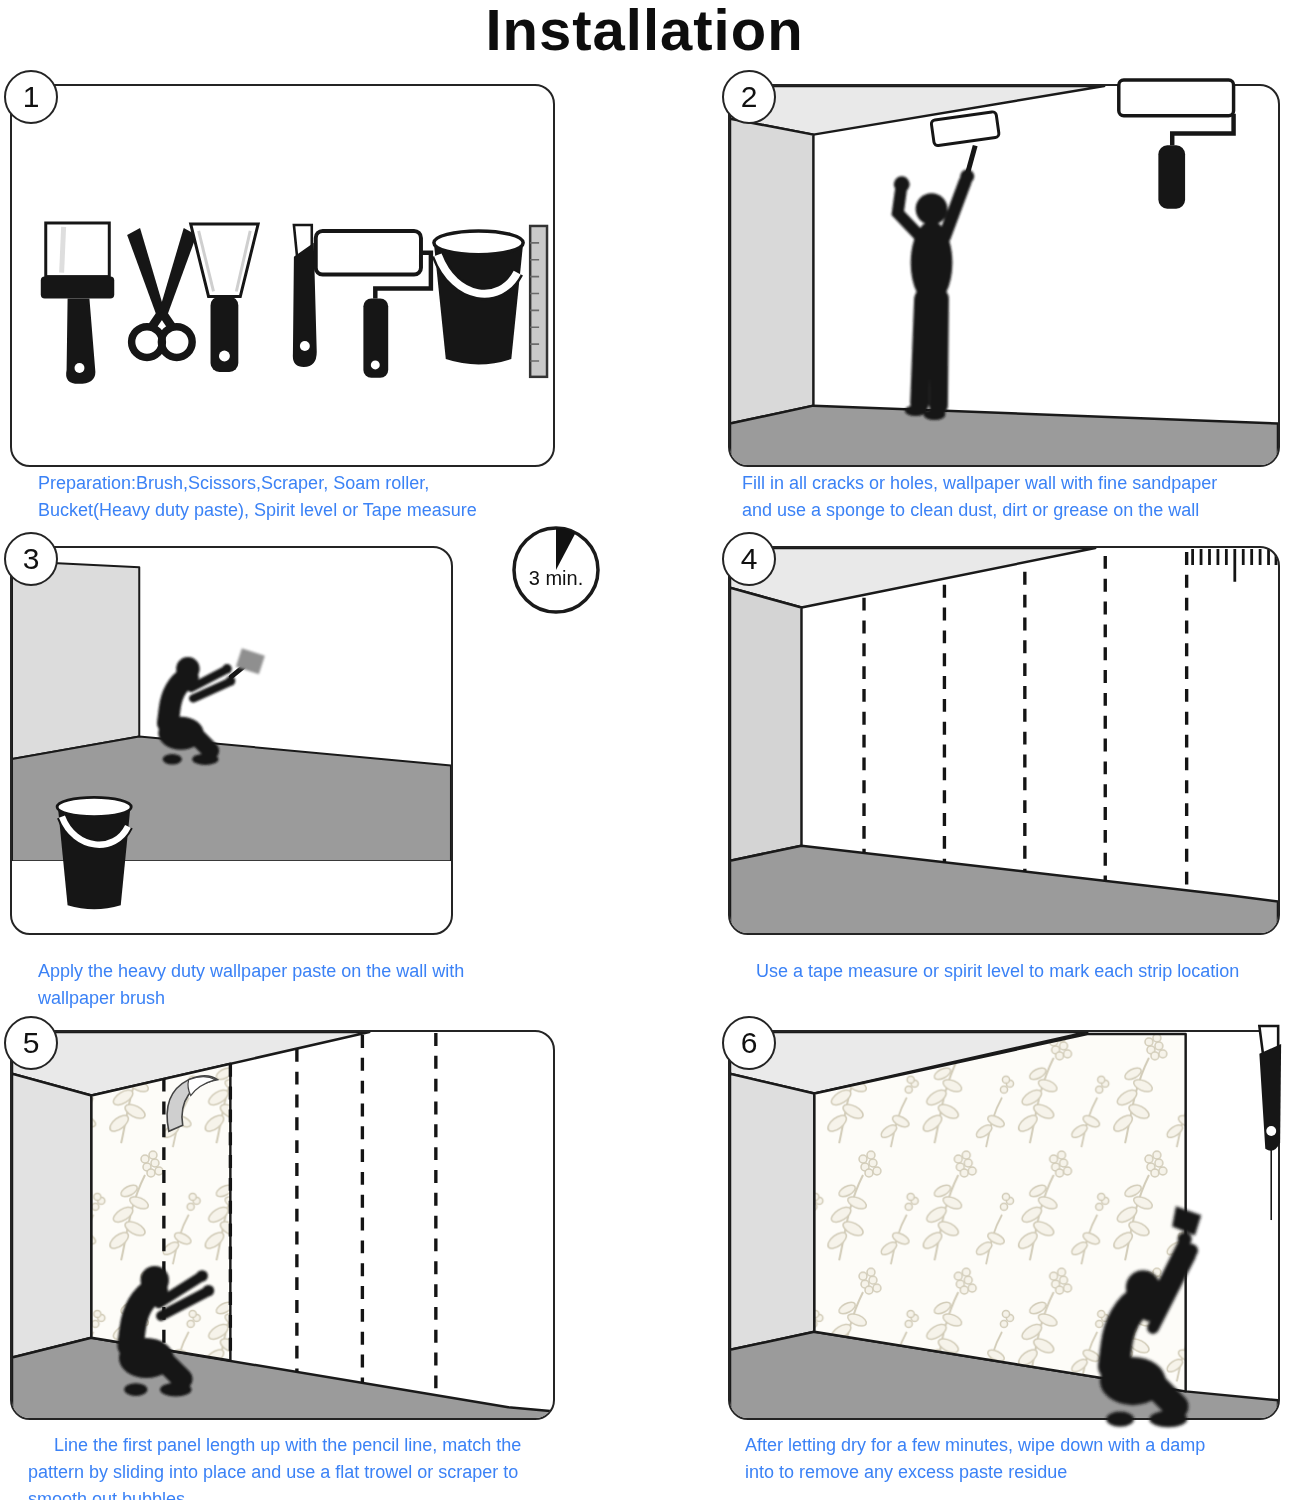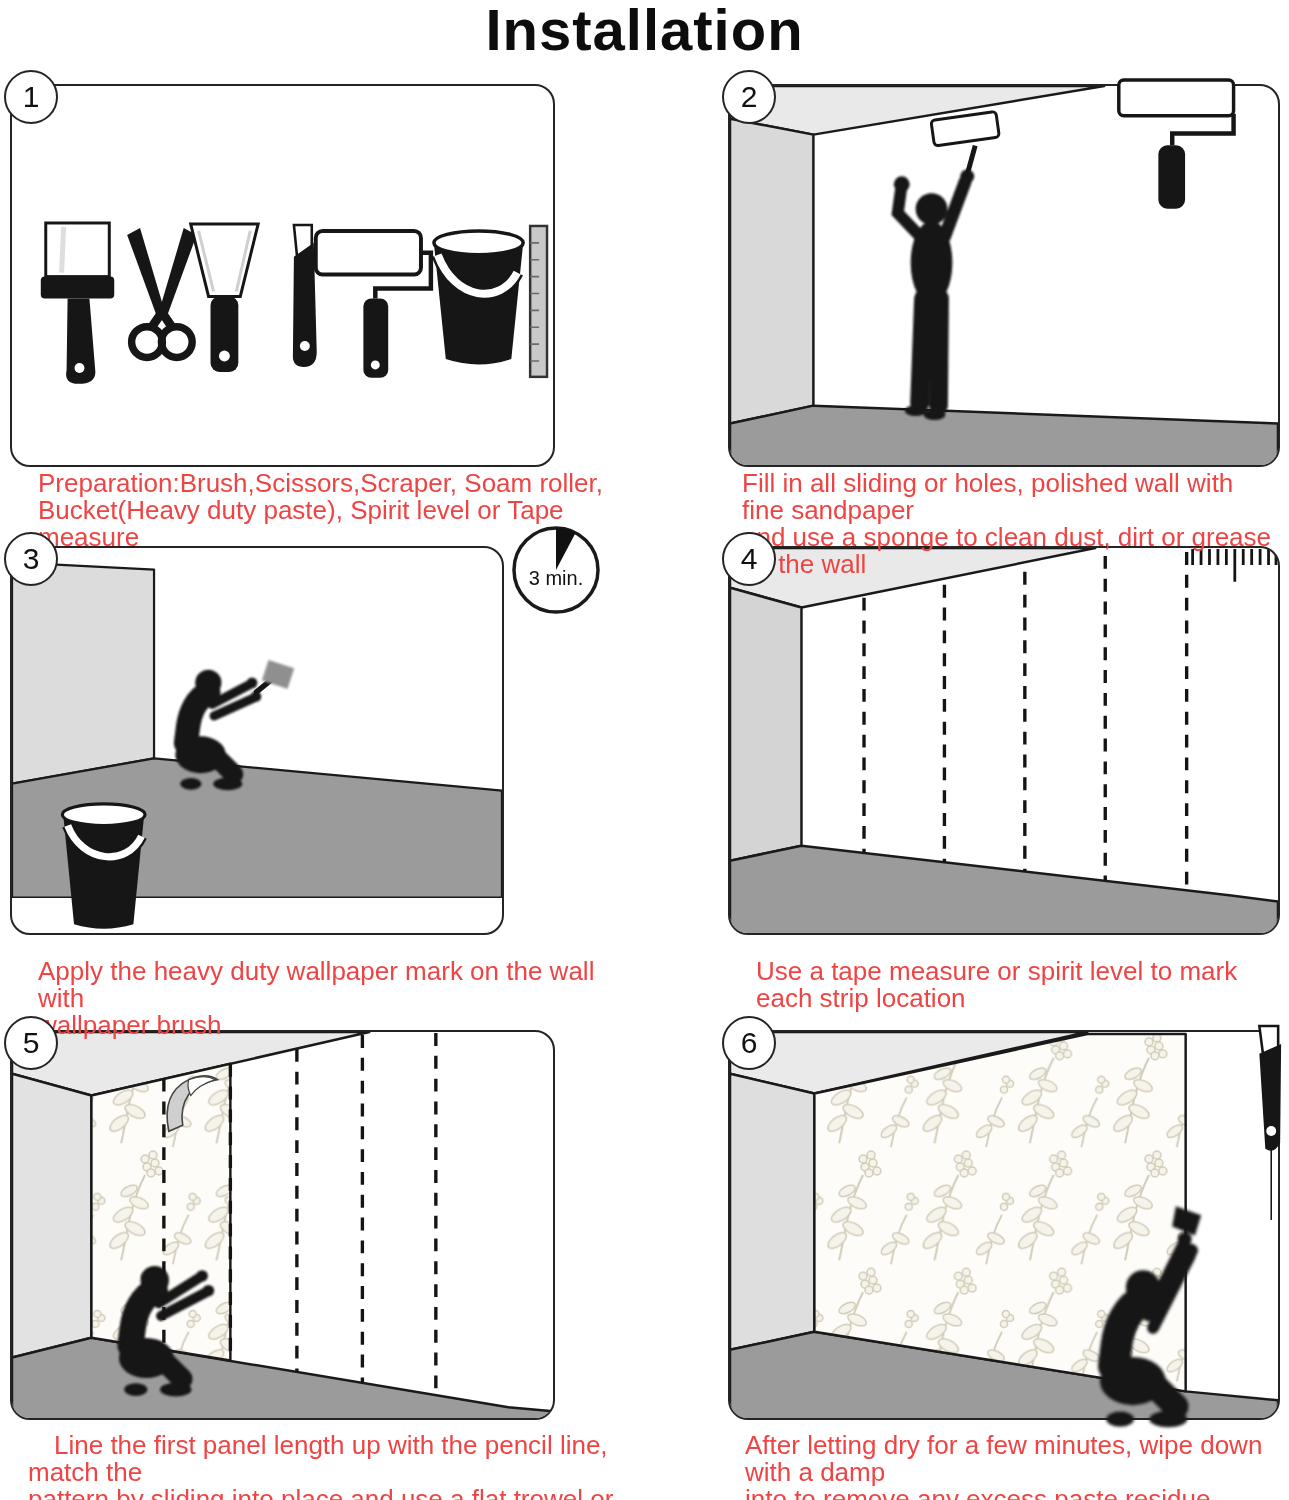--- a/index.html
+++ b/index.html
@@ -8,21 +8,21 @@
   .page-title{position:absolute;top:-4px;left:0;width:100%;text-align:center;
        font-size:58px;font-weight:bold;letter-spacing:1px;color:#0d0d0d;}
   .panel{position:absolute;border:2.6px solid #242424;border-radius:20px;box-sizing:border-box;background:#fff;}
   .clip{position:absolute;inset:0;border-radius:17px;overflow:hidden;}
   svg.scene{position:absolute;inset:0;display:block;}
   svg.ov{position:absolute;overflow:visible;pointer-events:none;z-index:5;}
   svg.full-ov{left:0;top:0;width:100%;height:100%;}
   .badge{position:absolute;left:-8px;top:-16px;width:50px;height:50px;border:2.6px solid #242424;
        border-radius:50%;background:#fff;display:flex;align-items:center;justify-content:center;
        font-size:30px;color:#111;z-index:6;}
-  .caption{position:absolute;font-size:26px;line-height:27px;white-space:pre-line;color:#ef4444;}
+  .caption{position:absolute;font-size:18px;line-height:27px;white-space:pre-line;color:#3b82f6;}
   .indent1{text-indent:26px;}
 </style>
 </head>
 <body>
 
 <svg width="0" height="0" style="position:absolute" aria-hidden="true">
   <defs>
     <filter id="soft" x="-20%" y="-20%" width="140%" height="140%">
         <feGaussianBlur stdDeviation="1.1"></feGaussianBlur>
       </filter>
@@ -158,21 +158,21 @@
       <rect x="392" y="-6" width="116" height="36" rx="5" fill="#fff" stroke="#161616" stroke-width="3.5"></rect>
       <path d="M508,28 L508,48 L446,48 L446,60" fill="none" stroke="#161616" stroke-width="4.5"></path>
       <rect x="432" y="60" width="27" height="64" rx="9" fill="#161616"></rect>
     </g>
   </svg>
   <div class="badge">
       <span>2</span>
     </div>
 </div>
 
-<div class="panel" style="left:10px;top:546px;width:494px;height:389px">
+<div class="panel" style="left:10px;top:546px;width:443px;height:389px">
   <div class="clip">
     <svg class="scene" viewBox="0 0 545 389">
       <g stroke="#1a1a1a" stroke-width="2.5" stroke-linejoin="round">
         <polygon points="0,16 158,24 158,234 0,262" fill="#dcdcdc"></polygon>
         <polygon points="0,262 158,234 545,270 545,389 0,389" fill="#9b9b9b"></polygon>
       </g>
       <g fill="#161616" stroke="#161616" stroke-linecap="round" filter="url(#soft)" transform="translate(186,150) scale(1.08)">
         <circle cx="30" cy="0" r="13.5" stroke="none"></circle>
         <path d="M30,10 C18,16 11,30 9,46 L7,62" stroke-width="25" fill="none"></path>
         <ellipse cx="22" cy="74" rx="26" ry="19" stroke="none"></ellipse>
@@ -322,22 +322,22 @@
       <line x1="546" y1="118" x2="546" y2="190" stroke="#161616" stroke-width="1.6"></line>
     </g>
   </svg>
   <div class="badge">
       <span>6</span>
     </div>
 </div>
 
 <div class="caption" style="left:38px;top:470px;width:600px">Preparation:Brush,Scissors,Scraper, Soam roller,
 Bucket(Heavy duty paste), Spirit level or Tape measure</div>
-<div class="caption" style="left:742px;top:470px;width:540px">Fill in all sliding or holes, polished wall with fine sandpaper
+<div class="caption" style="left:742px;top:470px;width:540px">Fill in all cracks or holes, wallpaper wall with fine sandpaper
 and use a sponge to clean dust, dirt or grease on the wall</div>
-<div class="caption" style="left:38px;top:958px;width:600px">Apply the heavy duty wallpaper mark on the wall with
+<div class="caption" style="left:38px;top:958px;width:600px">Apply the heavy duty wallpaper paste on the wall with
 wallpaper brush</div>
 <div class="caption" style="left:756px;top:958px;width:540px">Use a tape measure or spirit level to mark each strip location</div>
 <div class="caption indent1" style="left:28px;top:1432px;width:620px">Line the first panel length up with the pencil line, match the
 pattern by sliding into place and use a flat trowel or scraper to
 smooth out bubbles</div>
 <div class="caption" style="left:745px;top:1432px;width:540px">After letting dry for a few minutes, wipe down with a damp
 into to remove any excess paste residue</div>
 
 </body></html>

